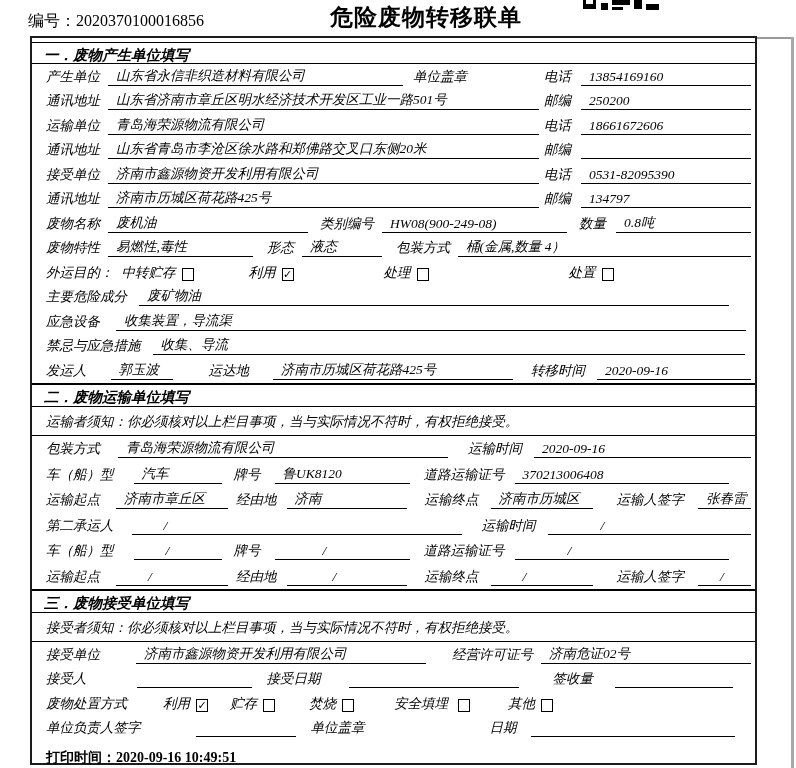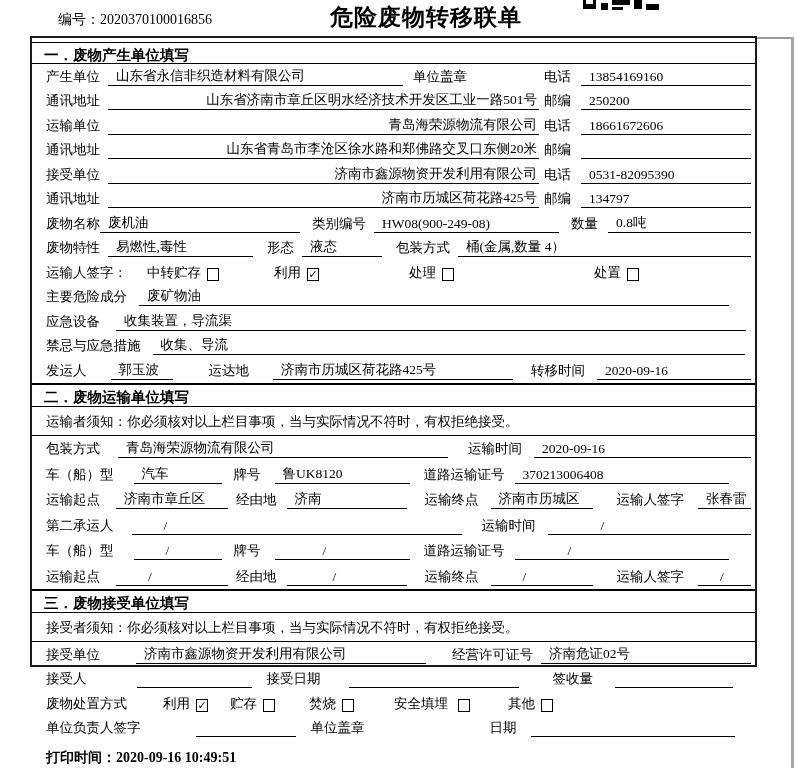--- a/index.html
+++ b/index.html
@@ -5,37 +5,37 @@
   * { box-sizing: border-box; margin: 0; padding: 0; }
   html,body { background:#ffffff; }
   body {
     width:796px; height:768px; overflow:hidden;
     font-family:"Liberation Serif","DejaVu Serif",serif;
     color:#000;
   }
   .page { position:relative; width:796px; height:768px; background:#fff; }
 
   
-  .docnum { position:absolute; left:58px; top:11px; font-size:14px; white-space:nowrap; }
+  .docnum { position:absolute; left:28px; top:11px; font-size:16px; white-space:nowrap; }
   .doc-title {
     position:absolute; left:330px; top:2px;
     font-family:"Liberation Sans","DejaVu Sans",sans-serif;
     font-size:23px; font-weight:bold; letter-spacing:1px; white-space:nowrap;
   }
   .qr { position:absolute; left:583px; top:0; width:78px; height:10px; }
   .qr div { position:absolute; background:#000; }
 
   
   .edge-v { position:absolute; left:791px; top:37px; width:3px; height:731px; background:#a8a8a8; }
   .edge-h { position:absolute; left:757px; top:37px; width:37px; height:2px; background:#9a9a9a; }
 
   
   .form {
-    position:absolute; left:30px; top:36px; width:727px; height:631px;
-    border:2px solid #1c1c1c; background:#fff;
+    position:absolute; left:30px; top:36px; width:727px; height:729px;
+    border:2px solid #1c1c1c; background:#fff;font-style:italic;
   }
   .spacer { height:4px; }
   .sec-h {
     font-weight:bold; font-size:14.5px; padding:3px 0 0 12px; white-space:nowrap;
     border-bottom:1.5px solid #000; height:22px;
   }
   .sec-h.first { border-top:1.5px solid #000; }
   .notice { font-size:13.5px; padding:6px 0 0 14px; border-bottom:1.5px solid #000; height:29px; white-space:nowrap; }
   .rows-block { border-bottom:2px solid #000; }
   .rows-block.last { border-bottom:none; }
@@ -43,21 +43,21 @@
   .row {
     display:flex; align-items:flex-end; position:relative;
     padding:0 4px 3px 14px; font-size:13.5px; white-space:nowrap;
   }
   .sr1 { height:24.5px; }
   .sr2 { height:25.6px; }
   .sr3 { height:24.5px; }
   .lab { flex:none; }
   .uv { border-bottom:1.5px solid #000; padding:0 2px 0 8px; min-height:16px; flex:none; }
   .uv.grow { flex:1; }
-  .uv.rgrow { flex:1; margin-right:212px;text-align:right; }
+  .uv.rgrow { flex:1; margin-right:212px; }
   .rcol { position:absolute; left:512px; right:4px; bottom:3px; display:flex; align-items:flex-end; }
   .rcol .uv { flex:1; margin-left:10px; }
   .cb {
     flex:none; width:12px; height:13px; border:1.6px solid #000; margin:0 0 1px 6px;
     font-family:"DejaVu Sans",sans-serif; font-size:11px; line-height:11px;
     font-weight:bold; text-align:center; overflow:hidden;
   }
   .slash { text-indent:24px; }
 
   .print-line { position:absolute; left:46px; top:749px; font-size:14px; white-space:nowrap;font-weight:bold; }
@@ -140,39 +140,39 @@
         <span class="lab">通讯地址</span>
         <span class="uv rgrow" style="margin-left:8px;">济南市历城区荷花路425号</span>
         <span class="rcol">
           <span class="lab">邮编</span>
           <span class="uv">134797</span>
         </span>
       </div>
 
       <div class="row sr1">
         <span class="lab">废物名称</span>
-        <span class="uv" style="width:200px;margin-left:0;">废机油</span>
+        <span class="uv" style="width:200px;margin-left:8px;">废机油</span>
         <span class="lab" style="margin-left:12px;">类别编号</span>
         <span class="uv" style="width:185px;margin-left:8px;">HW08(900-249-08)</span>
         <span class="lab" style="margin-left:12px;">数量</span>
         <span class="uv grow" style="margin-left:10px;">0.8吨</span>
       </div>
 
       <div class="row sr1">
         <span class="lab">废物特性</span>
         <span class="uv" style="width:145px;margin-left:8px;">易燃性,毒性</span>
         <span class="lab" style="margin-left:14px;">形态</span>
         <span class="uv" style="width:80px;margin-left:8px;">液态</span>
         <span class="lab" style="margin-left:14px;">包装方式</span>
         <span class="uv grow" style="margin-left:8px;">桶(金属,数量 4）</span>
       </div>
 
       <div class="row sr1">
-        <span class="lab">运输人签字：</span>
-        <span class="lab" style="margin-left:20px;">中转贮存</span>
+        <span class="lab">外运目的：</span>
+        <span class="lab" style="margin-left:8px;">中转贮存</span>
         <span class="cb"></span>
         <span class="lab" style="margin-left:55px;">利用</span>
         <span class="cb">✓</span>
         <span class="lab" style="margin-left:90px;">处理</span>
         <span class="cb"></span>
         <span class="lab" style="margin-left:140px;">处置</span>
         <span class="cb"></span>
       </div>
 
       <div class="row sr1">

